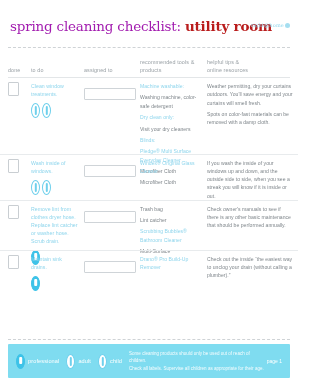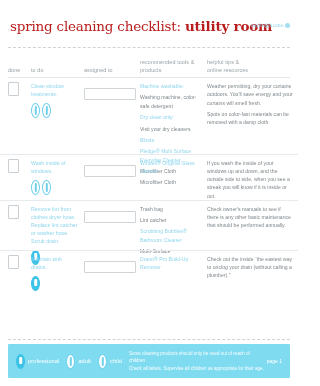--- a/index.html
+++ b/index.html
@@ -13,21 +13,21 @@
 
   
   .header {
     position: absolute; left: 0; top: 0; right: 0; height: 46px;
     padding: 18px 10px 0 10px;
   }
   .title {
     font-size: 13.5px; letter-spacing: -0.2px; white-space: nowrap;
     font-family: "DejaVu Serif", serif;
   }
-  .title .t1 { color: #b91c1c; font-weight: 400; }
+  .title .t1 { color: #a21caf; font-weight: 400; }
   .title .t2 { color: #b91c1c; font-weight: 700; }
   .brand {
     position: absolute; right: 8px; top: 22px;
     font-size: 5px; color: #8fd6ec; letter-spacing: 0.2px;
     display: flex; align-items: center; gap: 1px;
     font-family: "DejaVu Serif", serif;
   }
   .brand .b-mark {
     display: inline-block; width: 5px; height: 5px; border-radius: 50%;
     background: #8fd6ec; opacity: .8;

